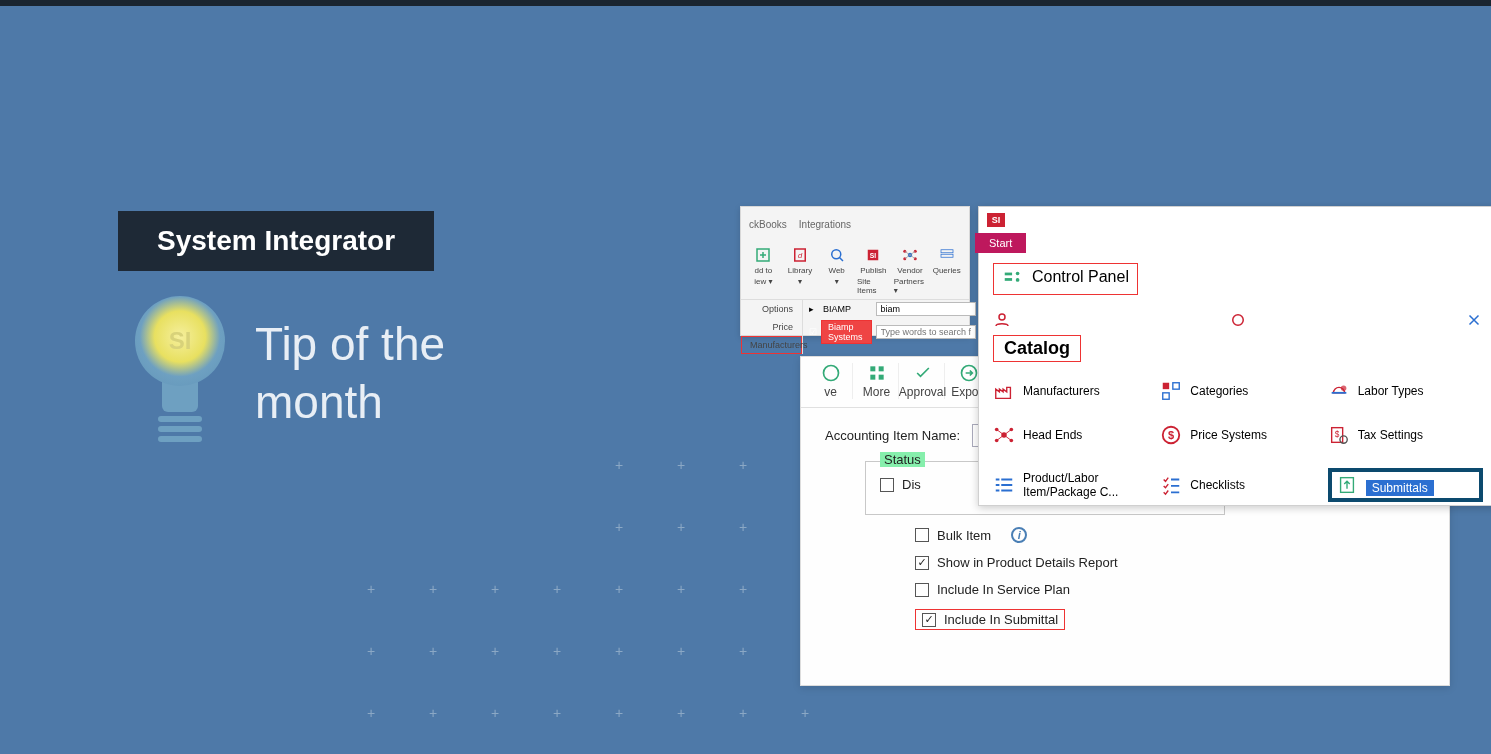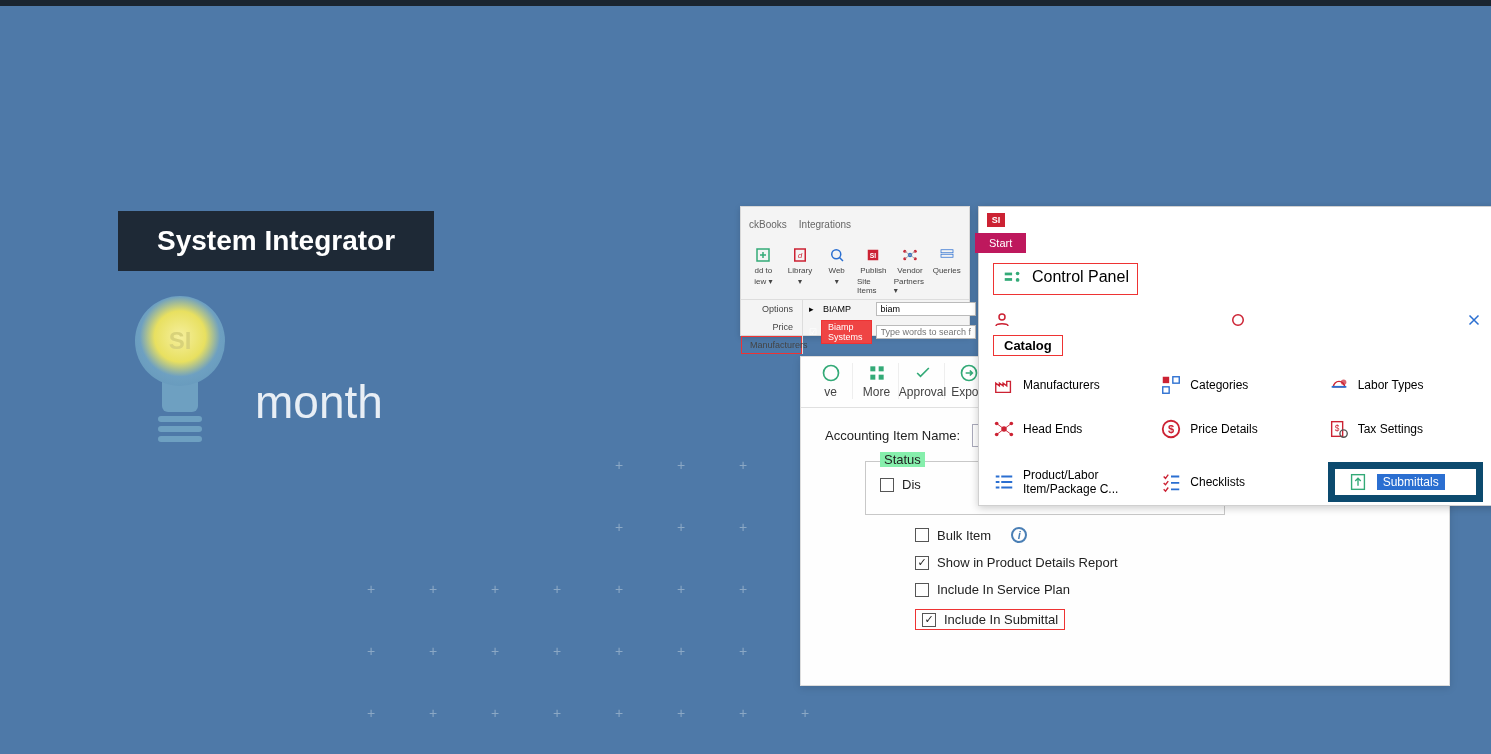--- a/index.html
+++ b/index.html
@@ -108,25 +108,25 @@
   border:1px solid #d0d0d0;
   box-shadow: 0 2px 8px rgba(0,0,0,.2);
 }
 .cp-si { width:18px;height:14px;margin:6px 8px;background:#c23;display:inline-block;color:#fff;font-size:9px;text-align:center;line-height:14px;font-weight:700; }
 .cp-start { display:inline-block;background:#be185d;color:#fff;font-size:11px;padding:4px 14px;margin-left:-4px; }
 .cp-body { padding:10px 14px; }
 .cp-title { display:flex;align-items:flex-start;gap:8px;border:1px solid #e33;padding:4px 8px;width:max-content;font-size:16px;font-weight:400; }
 .cp-title svg { width:22px;height:22px; }
 .cp-sep { display:flex;justify-content:space-between;margin:16px 0 6px; }
 .cp-sep svg { width:18px;height:18px; }
-.cp-catalog { border:1px solid #e33;padding:2px 10px;font-size:13px;font-weight:600;width:max-content;margin-bottom:18px; }
+.cp-catalog { border:1px solid #e33;padding:2px 10px;font-size:18px;font-weight:600;width:max-content;margin-bottom:18px; }
 .cp-grid { display:grid; grid-template-columns: repeat(3, 1fr); row-gap:22px; column-gap:12px; font-size:12px; }
 .cp-item { display:flex; align-items:center; gap:8px; }
 .cp-item svg { width:22px;height:22px;flex-shrink:0; }
-.cp-item.hl { border:7px solid #0c4a6e; padding:2px 12px; }
+.cp-item.hl { border:4px solid #0c4a6e; padding:2px 4px;align-items:flex-end; }
 .cp-item.hl .lab { background:#2b6fd1;color:#fff;padding:1px 6px; }
 
 .detail-card {
   position: absolute;
   left: 60px; top: 150px;
   width: 650px; height: 330px;
   background: #fefefe;
   border:1px solid #ddd;
   box-shadow: 0 2px 8px rgba(0,0,0,.12);
   padding-top:6px;
@@ -156,21 +156,21 @@
   <div class="bulb-top">SI</div>
   <div class="bulb-neck"></div>
   <div class="bulb-base">
     <div class="bulb-ring"></div>
       <div class="bulb-ring"></div>
       <div class="bulb-ring"></div>
   </div>
 </div>
 
 <div class="subtitle">
-  <br><span>month</span>
+  <span>Tip of the</span><br><span>month</span>
 </div>
 
 <div class="plus-grid" id="plusGrid">
     <span></span>
     <span></span>
     <span></span>
     <span></span>
     <span>+</span>
     <span>+</span>
     <span>+</span>
@@ -418,21 +418,21 @@
               <circle cx="20" cy="18" r="2" fill="#c23"></circle>
               <path d="M12 12L4 6M12 12l8-6M12 12l-8 6M12 12l8 6" stroke="#c23"></path>
             </svg>
             <span>Head Ends</span>
           </div>
         <div class="cp-item">
             <svg viewBox="0 0 24 24">
               <circle cx="12" cy="12" r="9" fill="none" stroke="#c23" stroke-width="2"></circle>
               <text x="12" y="16" text-anchor="middle" font-size="12" fill="#c23" font-weight="700">$</text>
             </svg>
-            <span>Price Details</span>
+            <span>Price Systems</span>
           </div>
         <div class="cp-item">
             <svg viewBox="0 0 24 24">
               <rect x="4" y="4" width="12" height="16" fill="none" stroke="#c23" stroke-width="1.5"></rect>
               <circle cx="17" cy="17" r="4" fill="none" stroke="#555" stroke-width="1.5"></circle>
               <text x="10" y="14" text-anchor="middle" font-size="9" fill="#c23">$</text>
             </svg>
             <span>Tax Settings</span>
           </div>
         <div class="cp-item">

